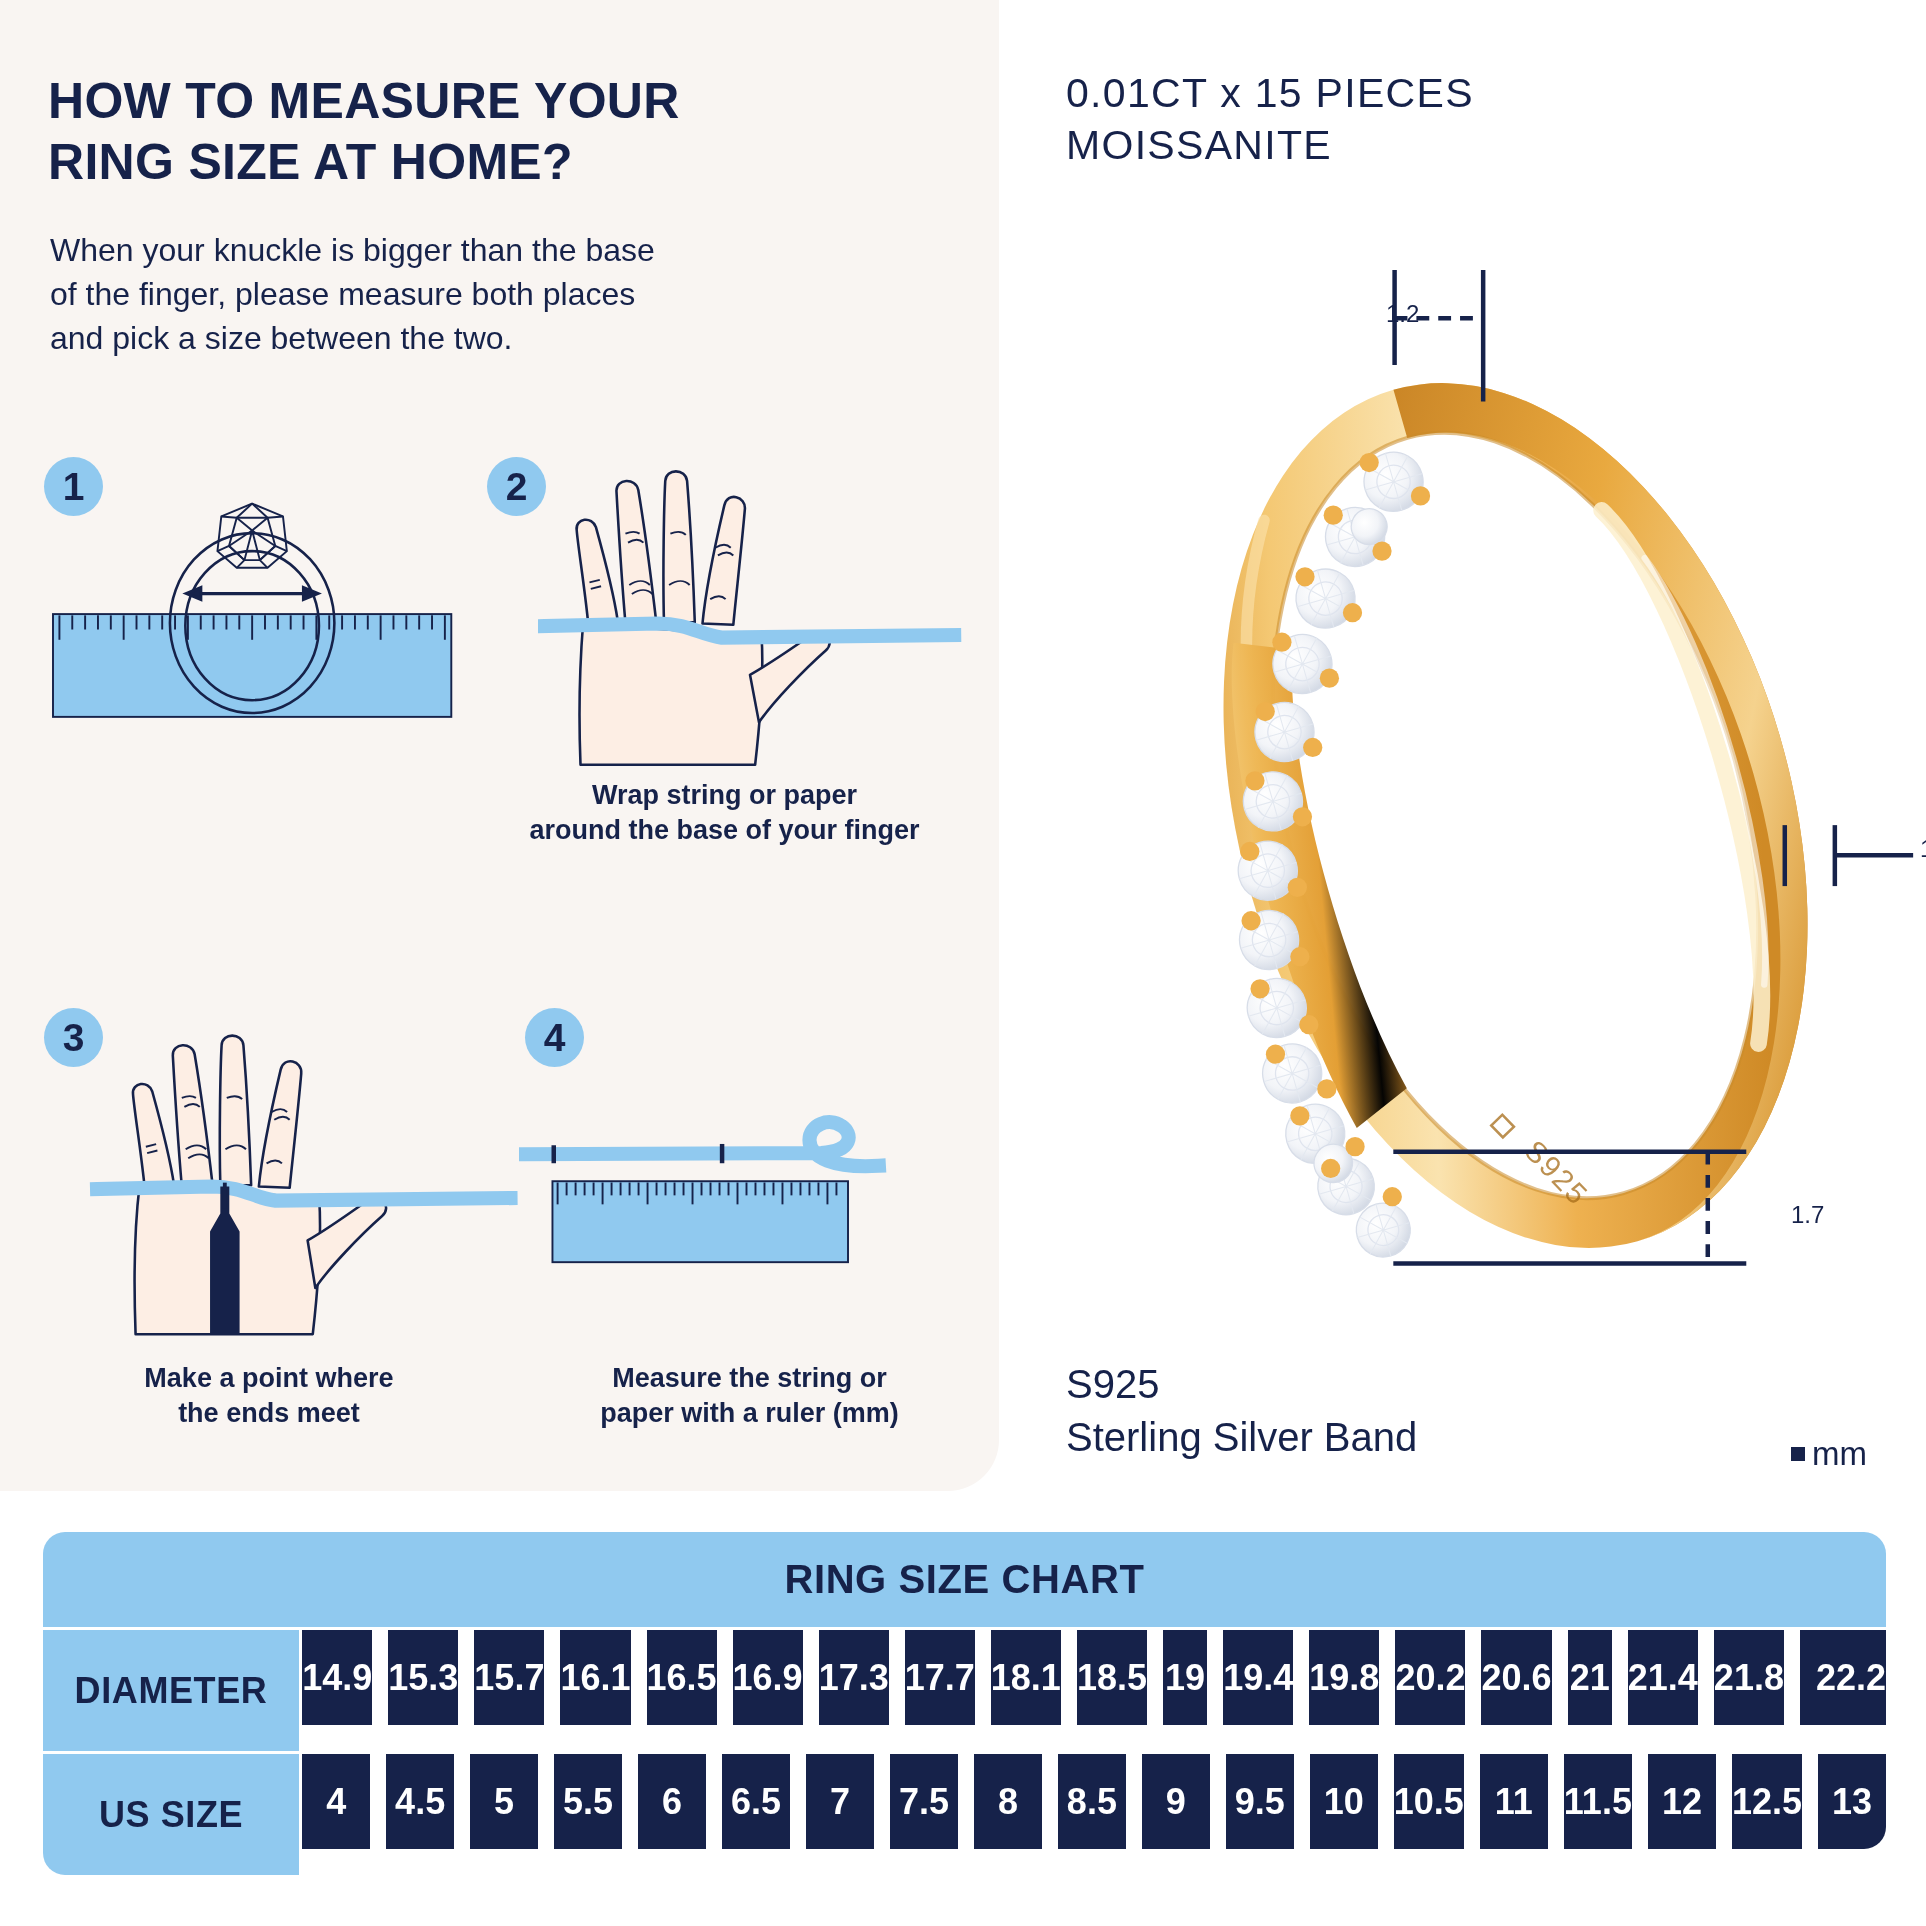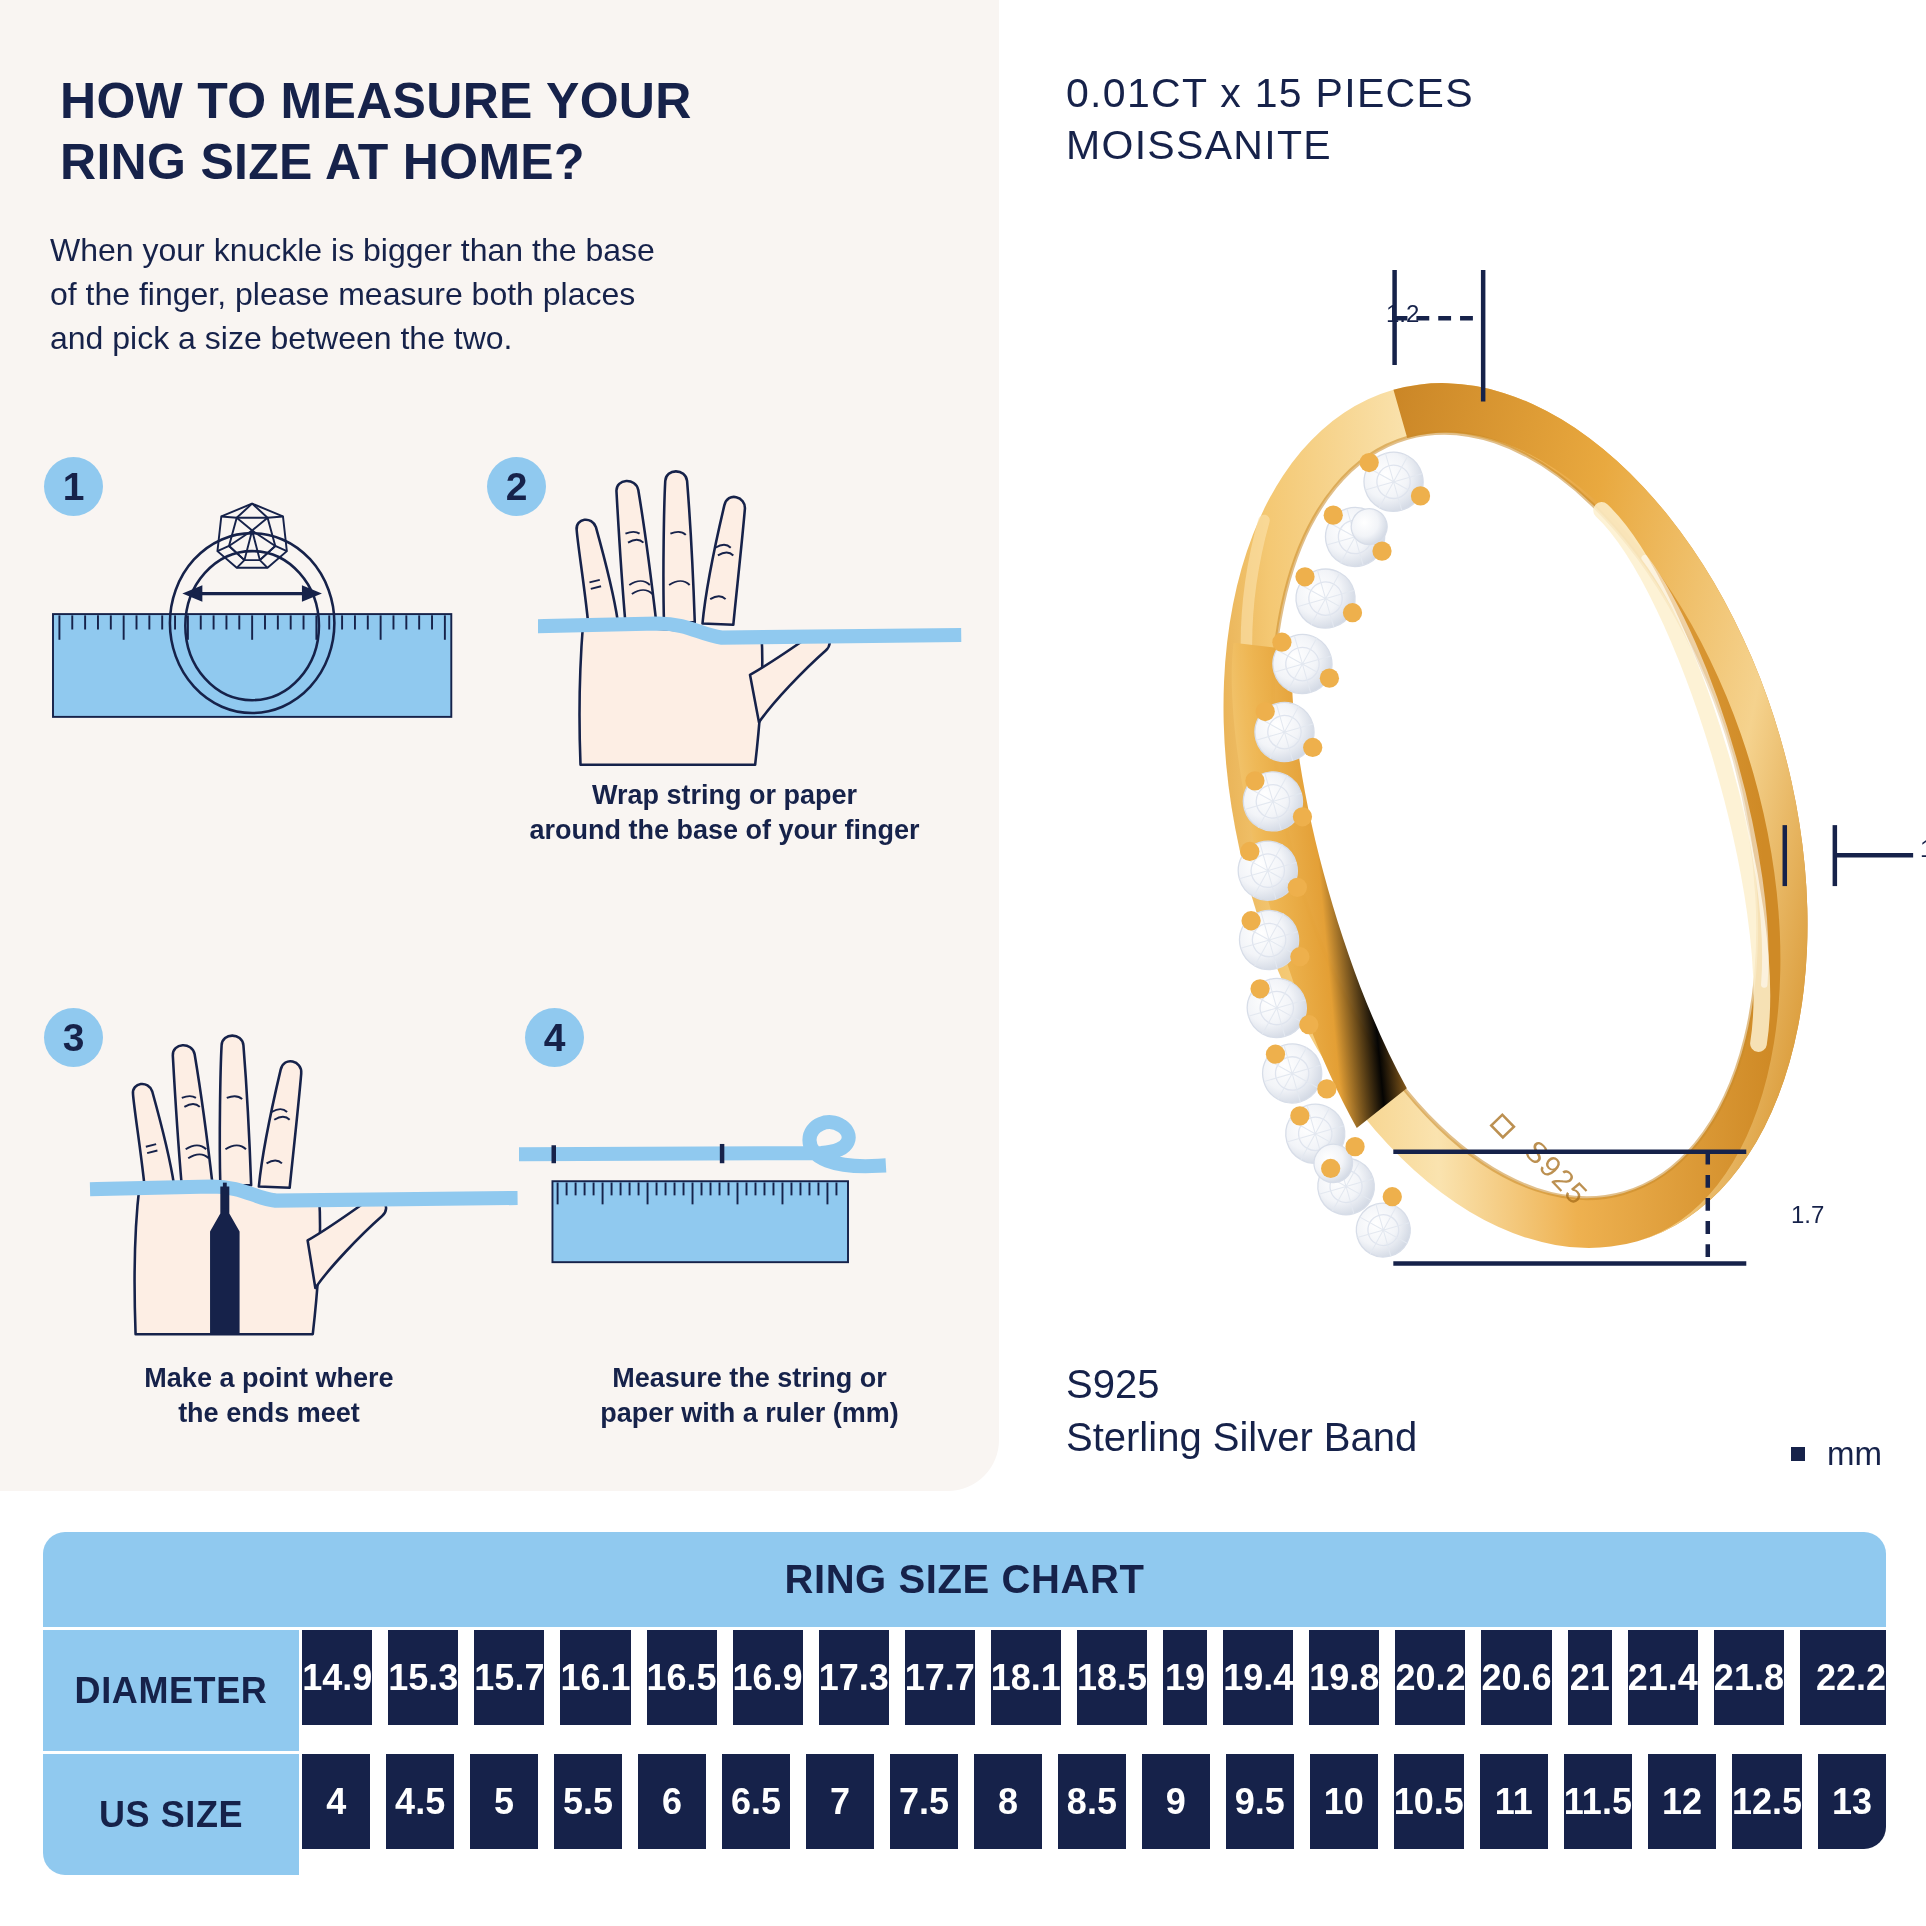--- a/index.html
+++ b/index.html
@@ -11,21 +11,21 @@
     overflow:hidden;
     position:relative;
   }
   
   #left-panel{
     position:absolute;left:0;top:0;width:999px;height:1491px;
     background:#f9f5f2;
     border-bottom-right-radius:51px;
   }
   #main-title{
-    position:absolute;left:60px;top:71px;width:835px;
+    position:absolute;left:48px;top:71px;width:835px;
     font-size:50px;font-weight:bold;line-height:1.22;
     letter-spacing:0.3px;color:#16224a;
     white-space:pre-line;
   }
   #intro-text{
     position:absolute;left:50px;top:228px;width:912px;
     font-size:32px;line-height:1.38;color:#16224a;
     white-space:pre-line;
   }
   
@@ -49,21 +49,21 @@
     font-size:41px;line-height:1.28;letter-spacing:1.3px;color:#16224a;
     white-space:pre-line;
   }
   #material-label{
     position:absolute;left:1066px;top:1358px;width:642px;
     font-size:40px;line-height:1.33;color:#16224a;
     white-space:pre-line;
   }
   #mm-legend{
     position:absolute;left:1791px;top:1435px;
-    font-size:33px;color:#16224a;display:flex;align-items:center;gap:22px;
+    font-size:33px;color:#16224a;display:flex;align-items:center;gap:7px;
   }
   #mm-swatch{width:14px;height:14px;background:#16224a;display:inline-block;}
   .dim-label{position:absolute;font-size:24px;color:#16224a;}
   
   #size-table{
     position:absolute;left:43px;top:1532px;width:1843px;
   }
   #table-header{
     background:#90c9ef;border-radius:22px 22px 0 0;
     height:95px;display:flex;align-items:center;justify-content:center;

